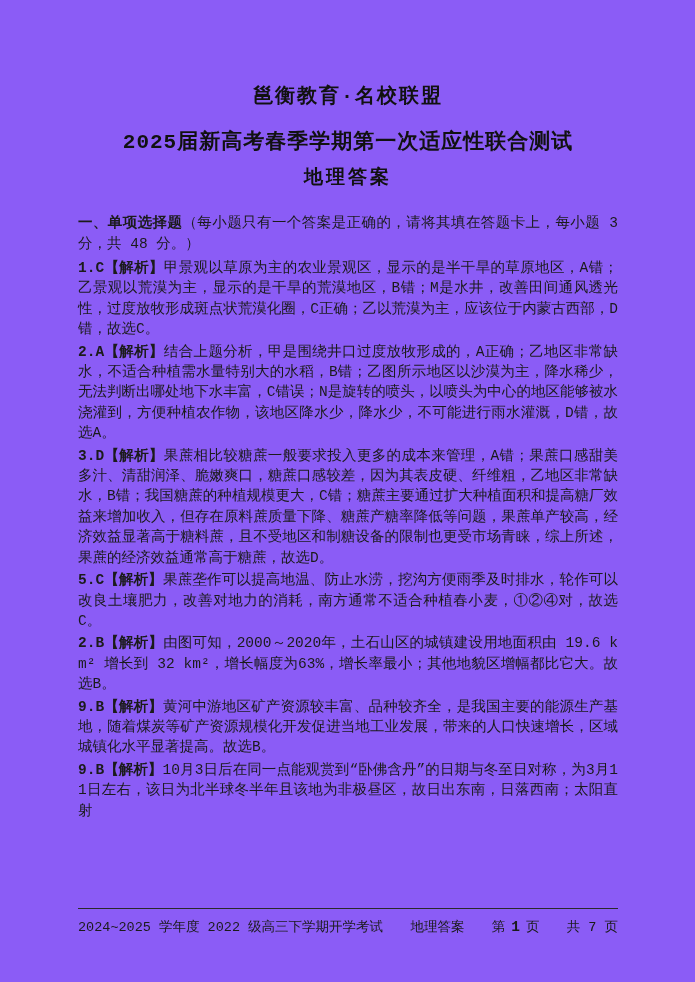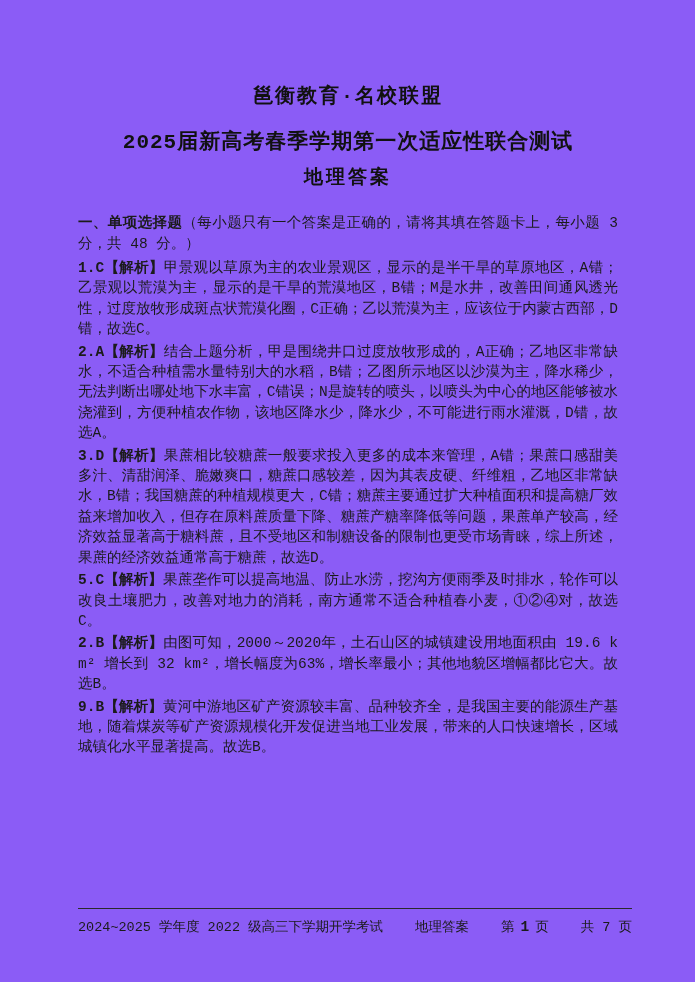--- a/index.html
+++ b/index.html
@@ -51,21 +51,21 @@
     font-size:14.5px;
     line-height:20.4px;
     text-align:justify;
     margin-bottom:2px;
     word-break:break-all;
   }
   .answer .label { font-weight:bold; }
   .footer {
     position:absolute;
     left:78px;
-    right:63px;
+    right:77px;
     top:908px;
     border-top:1.5px solid #2a2a2a;
     padding-top:9px;
     font-size:13.5px;
     color:#1b1b1b;
     display:flex;
     align-items:baseline;
     justify-content:space-between;
     white-space:nowrap;
   }
@@ -93,20 +93,21 @@
 
   <p class="answer"><span class="label">3.D【解析】</span><span class="text">果蔗相比较糖蔗一般要求投入更多的成本来管理，A错；果蔗口感甜美多汁、清甜润泽、脆嫩爽口，糖蔗口感较差，因为其表皮硬、纤维粗，乙地区非常缺水，B错；我国糖蔗的种植规模更大，C错；糖蔗主要通过扩大种植面积和提高糖厂效益来增加收入，但存在原料蔗质量下降、糖蔗产糖率降低等问题，果蔗单产较高，经济效益显著高于糖料蔗，且不受地区和制糖设备的限制也更受市场青睐，综上所述，果蔗的经济效益通常高于糖蔗，故选D。</span></p>
 
   <p class="answer"><span class="label">5.C【解析】</span><span class="text">果蔗垄作可以提高地温、防止水涝，挖沟方便雨季及时排水，轮作可以改良土壤肥力，改善对地力的消耗，南方通常不适合种植春小麦，①②④对，故选C。</span></p>
 
   <p class="answer"><span class="label">2.B【解析】</span><span class="text">由图可知，2000～2020年，土石山区的城镇建设用地面积由 19.6 km² 增长到 32 km²，增长幅度为63%，增长率最小；其他地貌区增幅都比它大。故选B。</span></p>
 
   <p class="answer"><span class="label">9.B【解析】</span><span class="text">黄河中游地区矿产资源较丰富、品种较齐全，是我国主要的能源生产基地，随着煤炭等矿产资源规模化开发促进当地工业发展，带来的人口快速增长，区域城镇化水平显著提高。故选B。</span></p>
 
 
+  <p class="answer"><span class="label">9.B【解析】</span><span class="text">10月3日后在同一点能观赏到“卧佛含丹”的日期与冬至日对称，为3月11日左右，该日为北半球冬半年且该地为非极昼区，故日出东南，日落西南；太阳直射</span></p>
 </div>
 
   <div class="footer">
     <span class="grp">2024~2025 学年度 2022 级高三下学期开学考试</span>
     <span class="grp">地理答案</span>
     <span class="grp">
         <span>第</span>
         <span class="page-no">1</span>
         <span>页</span>
       </span>

